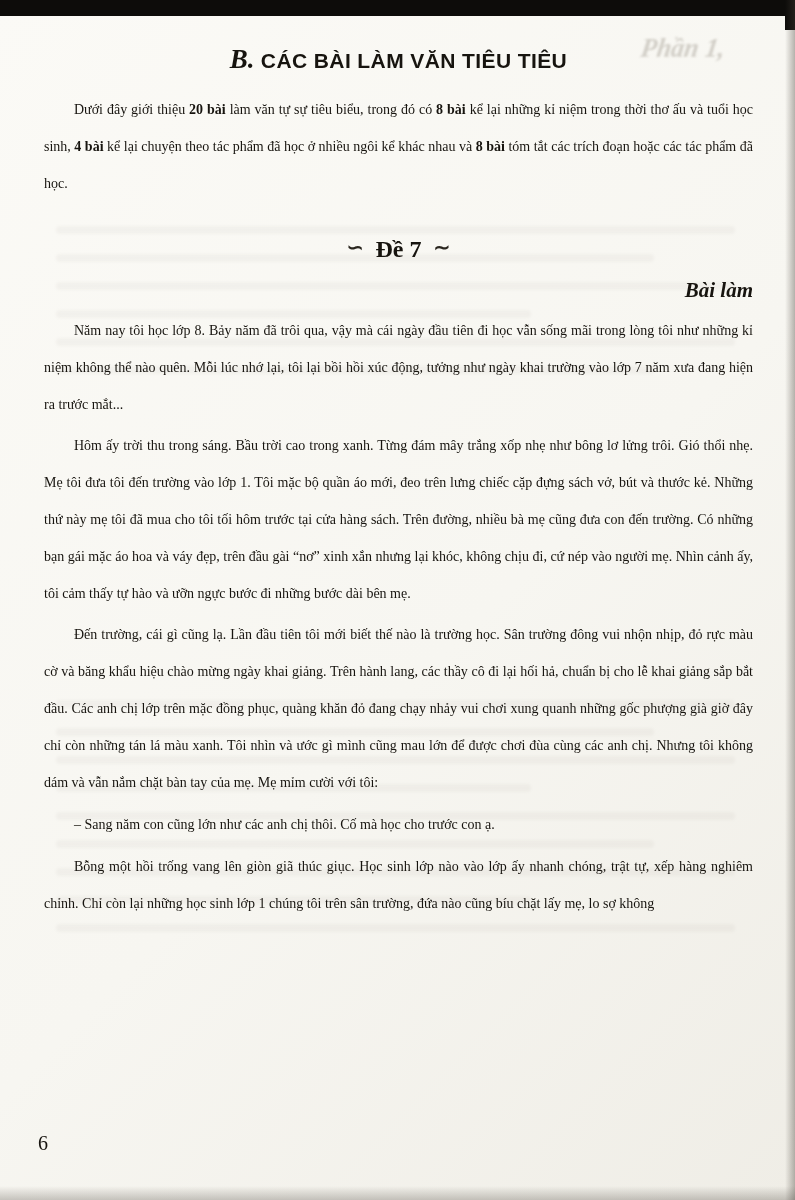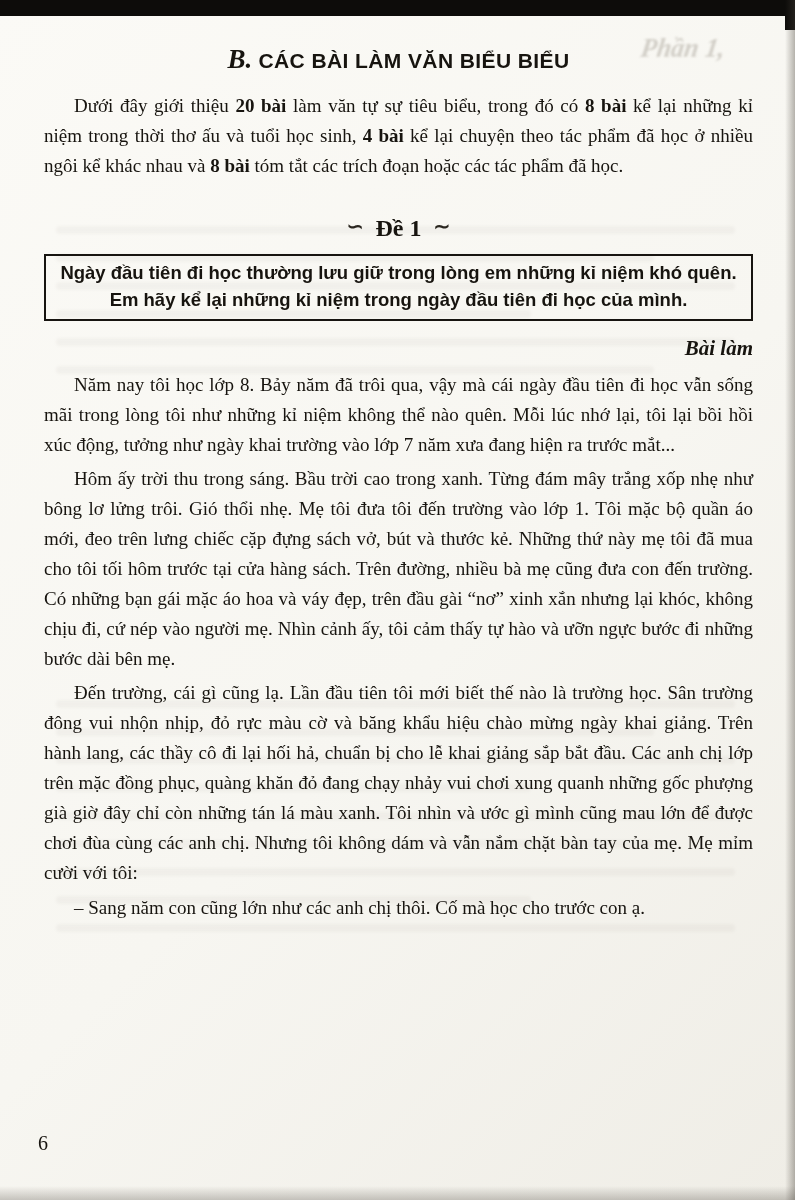--- a/index.html
+++ b/index.html
@@ -33,21 +33,21 @@
   .content{position:absolute;left:44px;right:42px;top:16px;}
   .title{
     text-align:center;margin-top:28px;
     font-family:"Liberation Sans",sans-serif;font-weight:bold;
     font-size:21px;letter-spacing:.4px;white-space:nowrap;
   }
   .title .script{
     font-family:"Liberation Serif",serif;font-style:italic;
     font-weight:bold;font-size:27px;letter-spacing:0;
   }
-  .body-text{font-size:19px;line-height:30px;text-align:justify;}
+  .body-text{font-size:14px;line-height:37px;text-align:justify;}
   .body-text p{margin:0 0 4px 0;text-indent:30px;}
   .intro{margin-top:16px;}
   .b{font-weight:bold;}
   .de-heading{
     text-align:center;margin-top:34px;
     font-weight:bold;font-size:24px;
   }
   .de-orn{font-size:20px;color:#2a261f;padding:0 12px;position:relative;top:-3px;}
   .prompt-box{
     border:2.5px solid #171410;margin-top:12px;
@@ -92,41 +92,39 @@
       <div class="bl"></div>
       <div class="bl mid"></div>
     <div class="bl"></div>
       <div class="bl short"></div>
       <div class="bl"></div>
   </div>
 
   <div class="content">
 
     <div class="title">
-      <span class="script">B.</span><span> CÁC BÀI LÀM VĂN BIỂU BIỂU</span>
+      <span class="script">B.</span><span> CÁC BÀI LÀM VĂN TIÊU TIÊU</span>
     </div>
 
     <div class="body-text intro">
       <p><span>Dưới đây giới thiệu </span><span class="b">20 bài</span><span> làm văn tự sự tiêu biểu, trong đó có </span><span class="b">8 bài</span><span> kể lại những kỉ niệm trong thời thơ ấu và tuổi học sinh, </span><span class="b">4 bài</span><span> kể lại chuyện theo tác phẩm đã học ở nhiều ngôi kể khác nhau và </span><span class="b">8 bài</span><span> tóm tắt các trích đoạn hoặc các tác phẩm đã học.</span></p>
     </div>
 
     <div class="de-heading">
-      <span class="de-orn">∽</span><span>Đề 1</span><span class="de-orn">∼</span>
+      <span class="de-orn">∽</span><span>Đề 7</span><span class="de-orn">∼</span>
     </div>
 
-    <div class="prompt-box">
-      <span>Ngày đầu tiên đi học thường lưu giữ trong lòng em những kỉ niệm khó quên. Em hãy kể lại những kỉ niệm trong ngày đầu tiên đi học của mình.</span>
-    </div>
 
     <div class="bai-lam">Bài làm</div>
 
     <div class="body-text">
       <p>Năm nay tôi học lớp 8. Bảy năm đã trôi qua, vậy mà cái ngày đầu tiên đi học vẫn sống mãi trong lòng tôi như những kỉ niệm không thể nào quên. Mỗi lúc nhớ lại, tôi lại bồi hồi xúc động, tưởng như ngày khai trường vào lớp 7 năm xưa đang hiện ra trước mắt...</p>
       <p>Hôm ấy trời thu trong sáng. Bầu trời cao trong xanh. Từng đám mây trắng xốp nhẹ như bông lơ lửng trôi. Gió thổi nhẹ. Mẹ tôi đưa tôi đến trường vào lớp 1. Tôi mặc bộ quần áo mới, đeo trên lưng chiếc cặp đựng sách vở, bút và thước kẻ. Những thứ này mẹ tôi đã mua cho tôi tối hôm trước tại cửa hàng sách. Trên đường, nhiều bà mẹ cũng đưa con đến trường. Có những bạn gái mặc áo hoa và váy đẹp, trên đầu gài “nơ” xinh xắn nhưng lại khóc, không chịu đi, cứ nép vào người mẹ. Nhìn cảnh ấy, tôi cảm thấy tự hào và ưỡn ngực bước đi những bước dài bên mẹ.</p>
       <p>Đến trường, cái gì cũng lạ. Lần đầu tiên tôi mới biết thế nào là trường học. Sân trường đông vui nhộn nhịp, đỏ rực màu cờ và băng khẩu hiệu chào mừng ngày khai giảng. Trên hành lang, các thầy cô đi lại hối hả, chuẩn bị cho lễ khai giảng sắp bắt đầu. Các anh chị lớp trên mặc đồng phục, quàng khăn đỏ đang chạy nhảy vui chơi xung quanh những gốc phượng già giờ đây chỉ còn những tán lá màu xanh. Tôi nhìn và ước gì mình cũng mau lớn để được chơi đùa cùng các anh chị. Nhưng tôi không dám và vẫn nắm chặt bàn tay của mẹ. Mẹ mỉm cười với tôi:</p>
       <p class="dialogue">– Sang năm con cũng lớn như các anh chị thôi. Cố mà học cho trước con ạ.</p>
+      <p>Bỗng một hồi trống vang lên giòn giã thúc giục. Học sinh lớp nào vào lớp ấy nhanh chóng, trật tự, xếp hàng nghiêm chỉnh. Chỉ còn lại những học sinh lớp 1 chúng tôi trên sân trường, đứa nào cũng bíu chặt lấy mẹ, lo sợ không</p>
     </div>
 
   </div>
 
   <div class="page-number">6</div>
 
 </div>
 
 </body></html>

